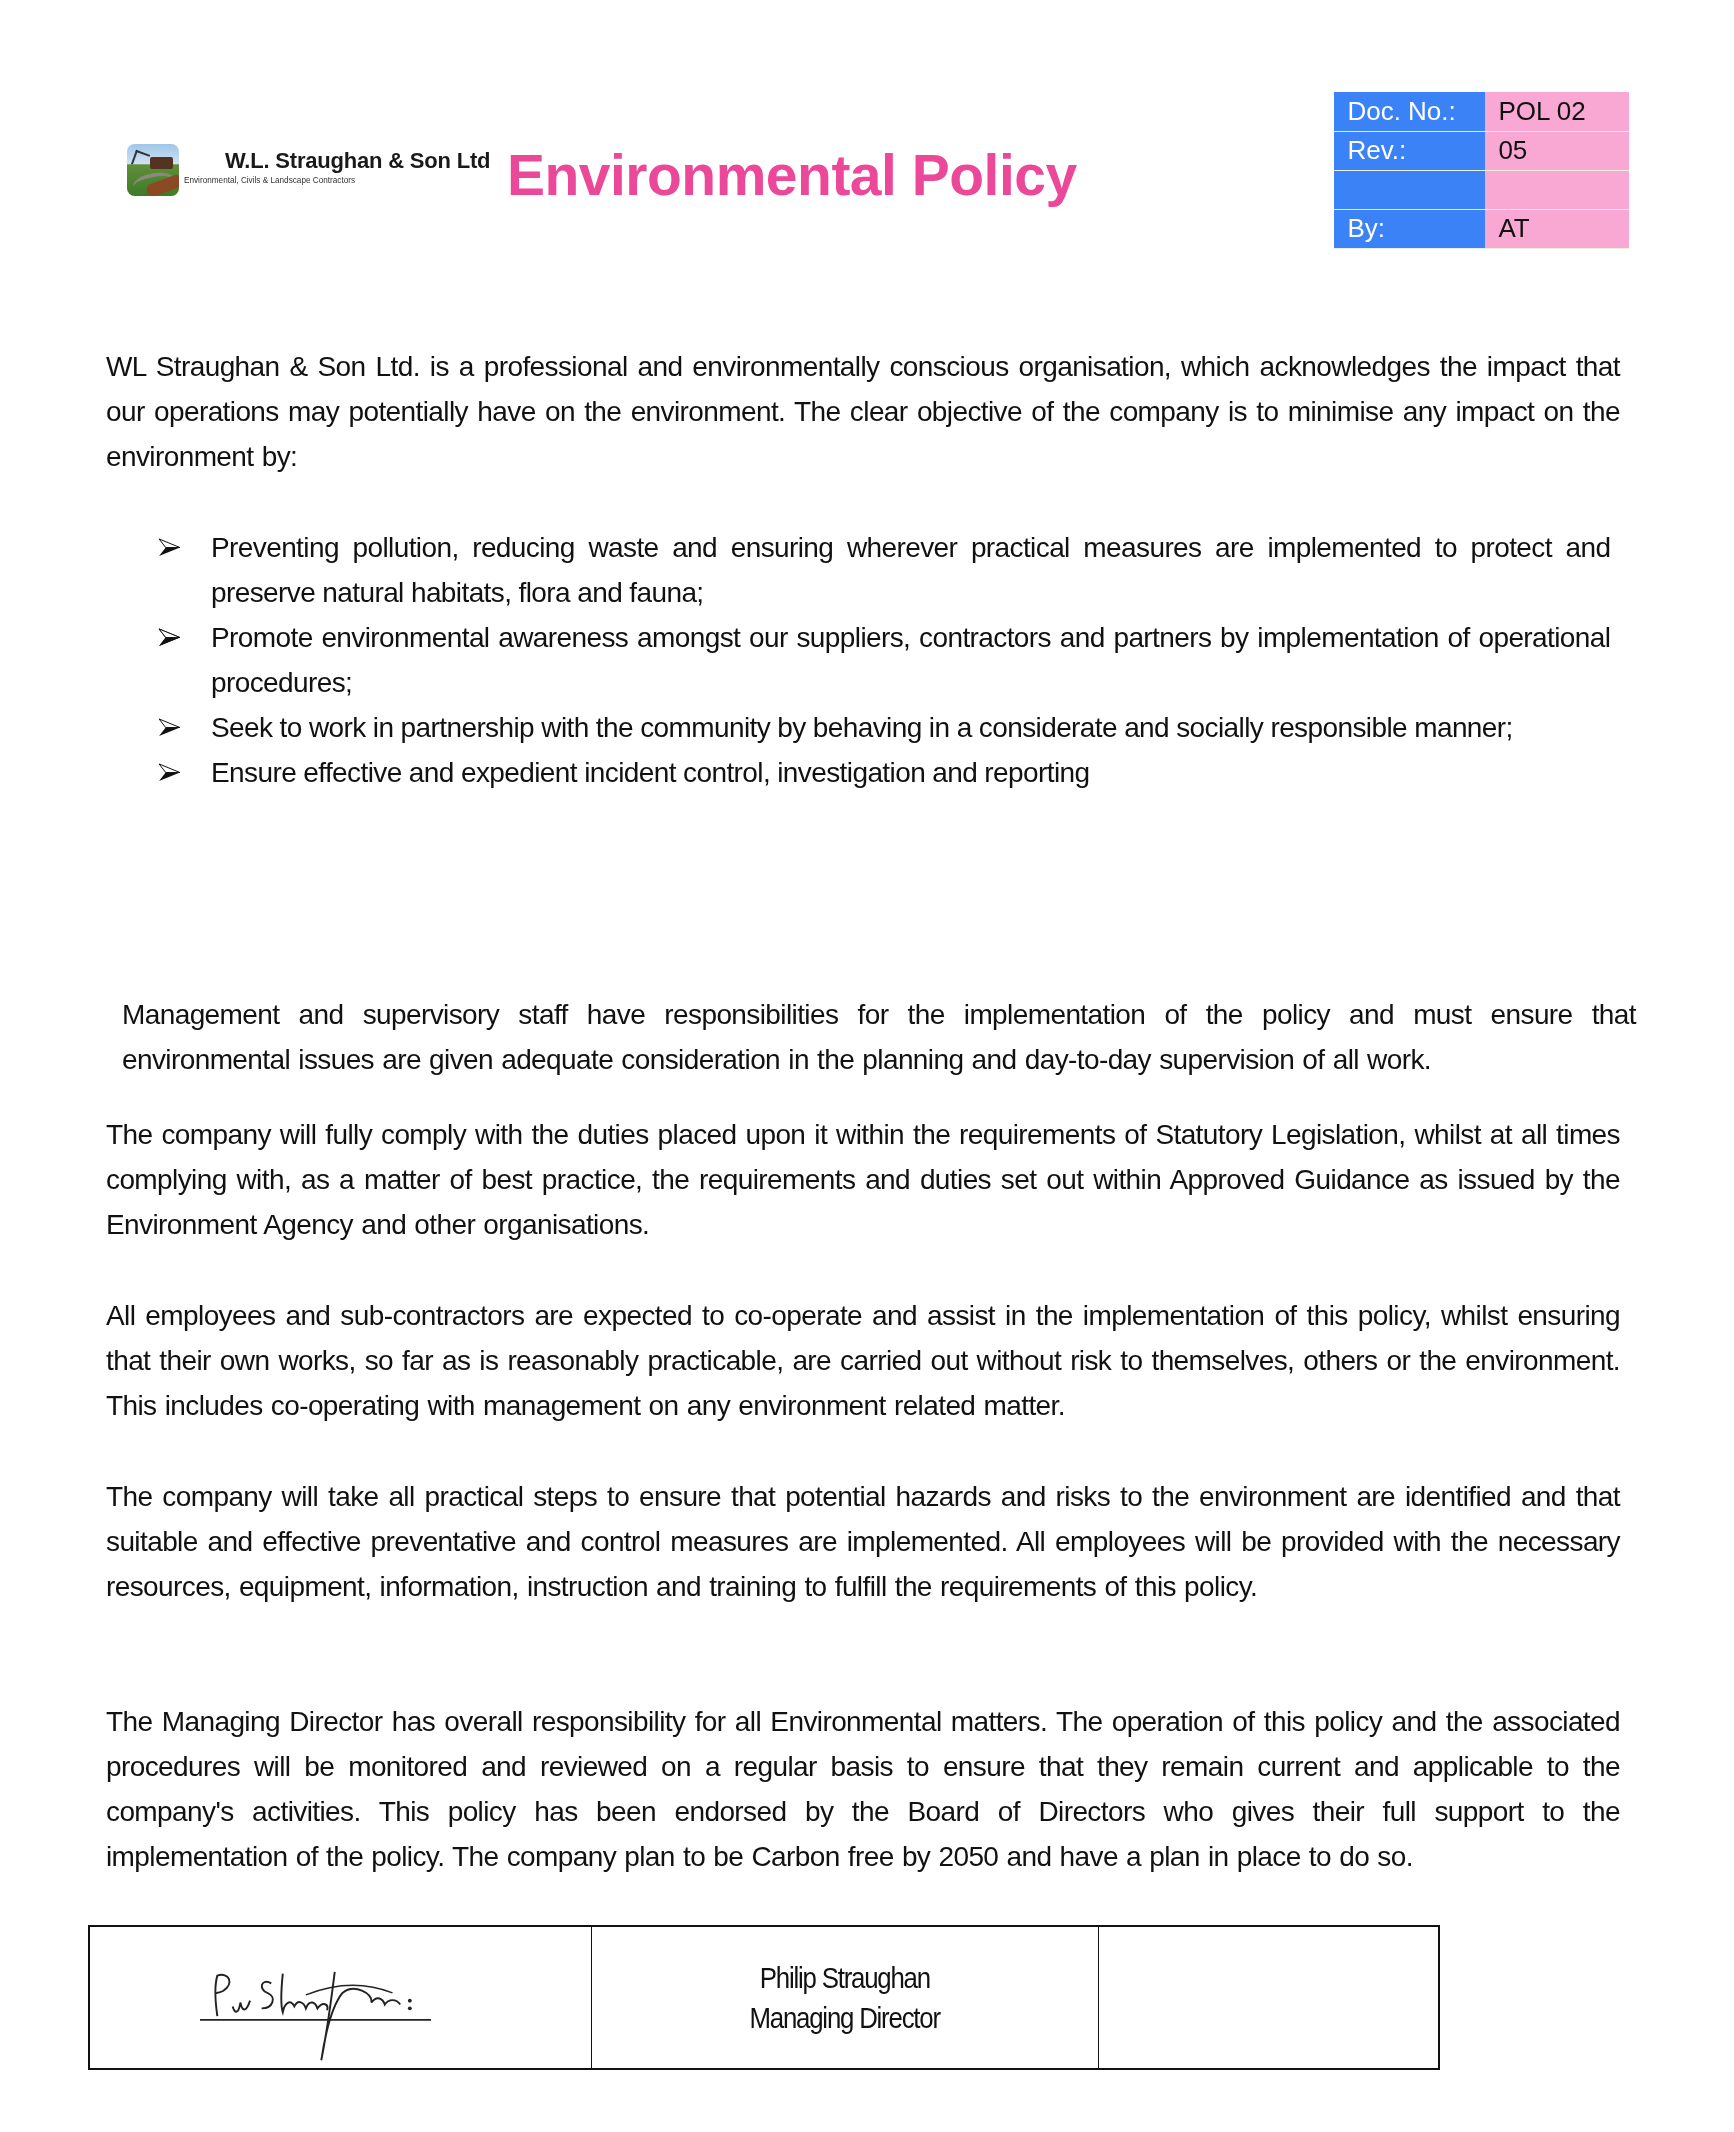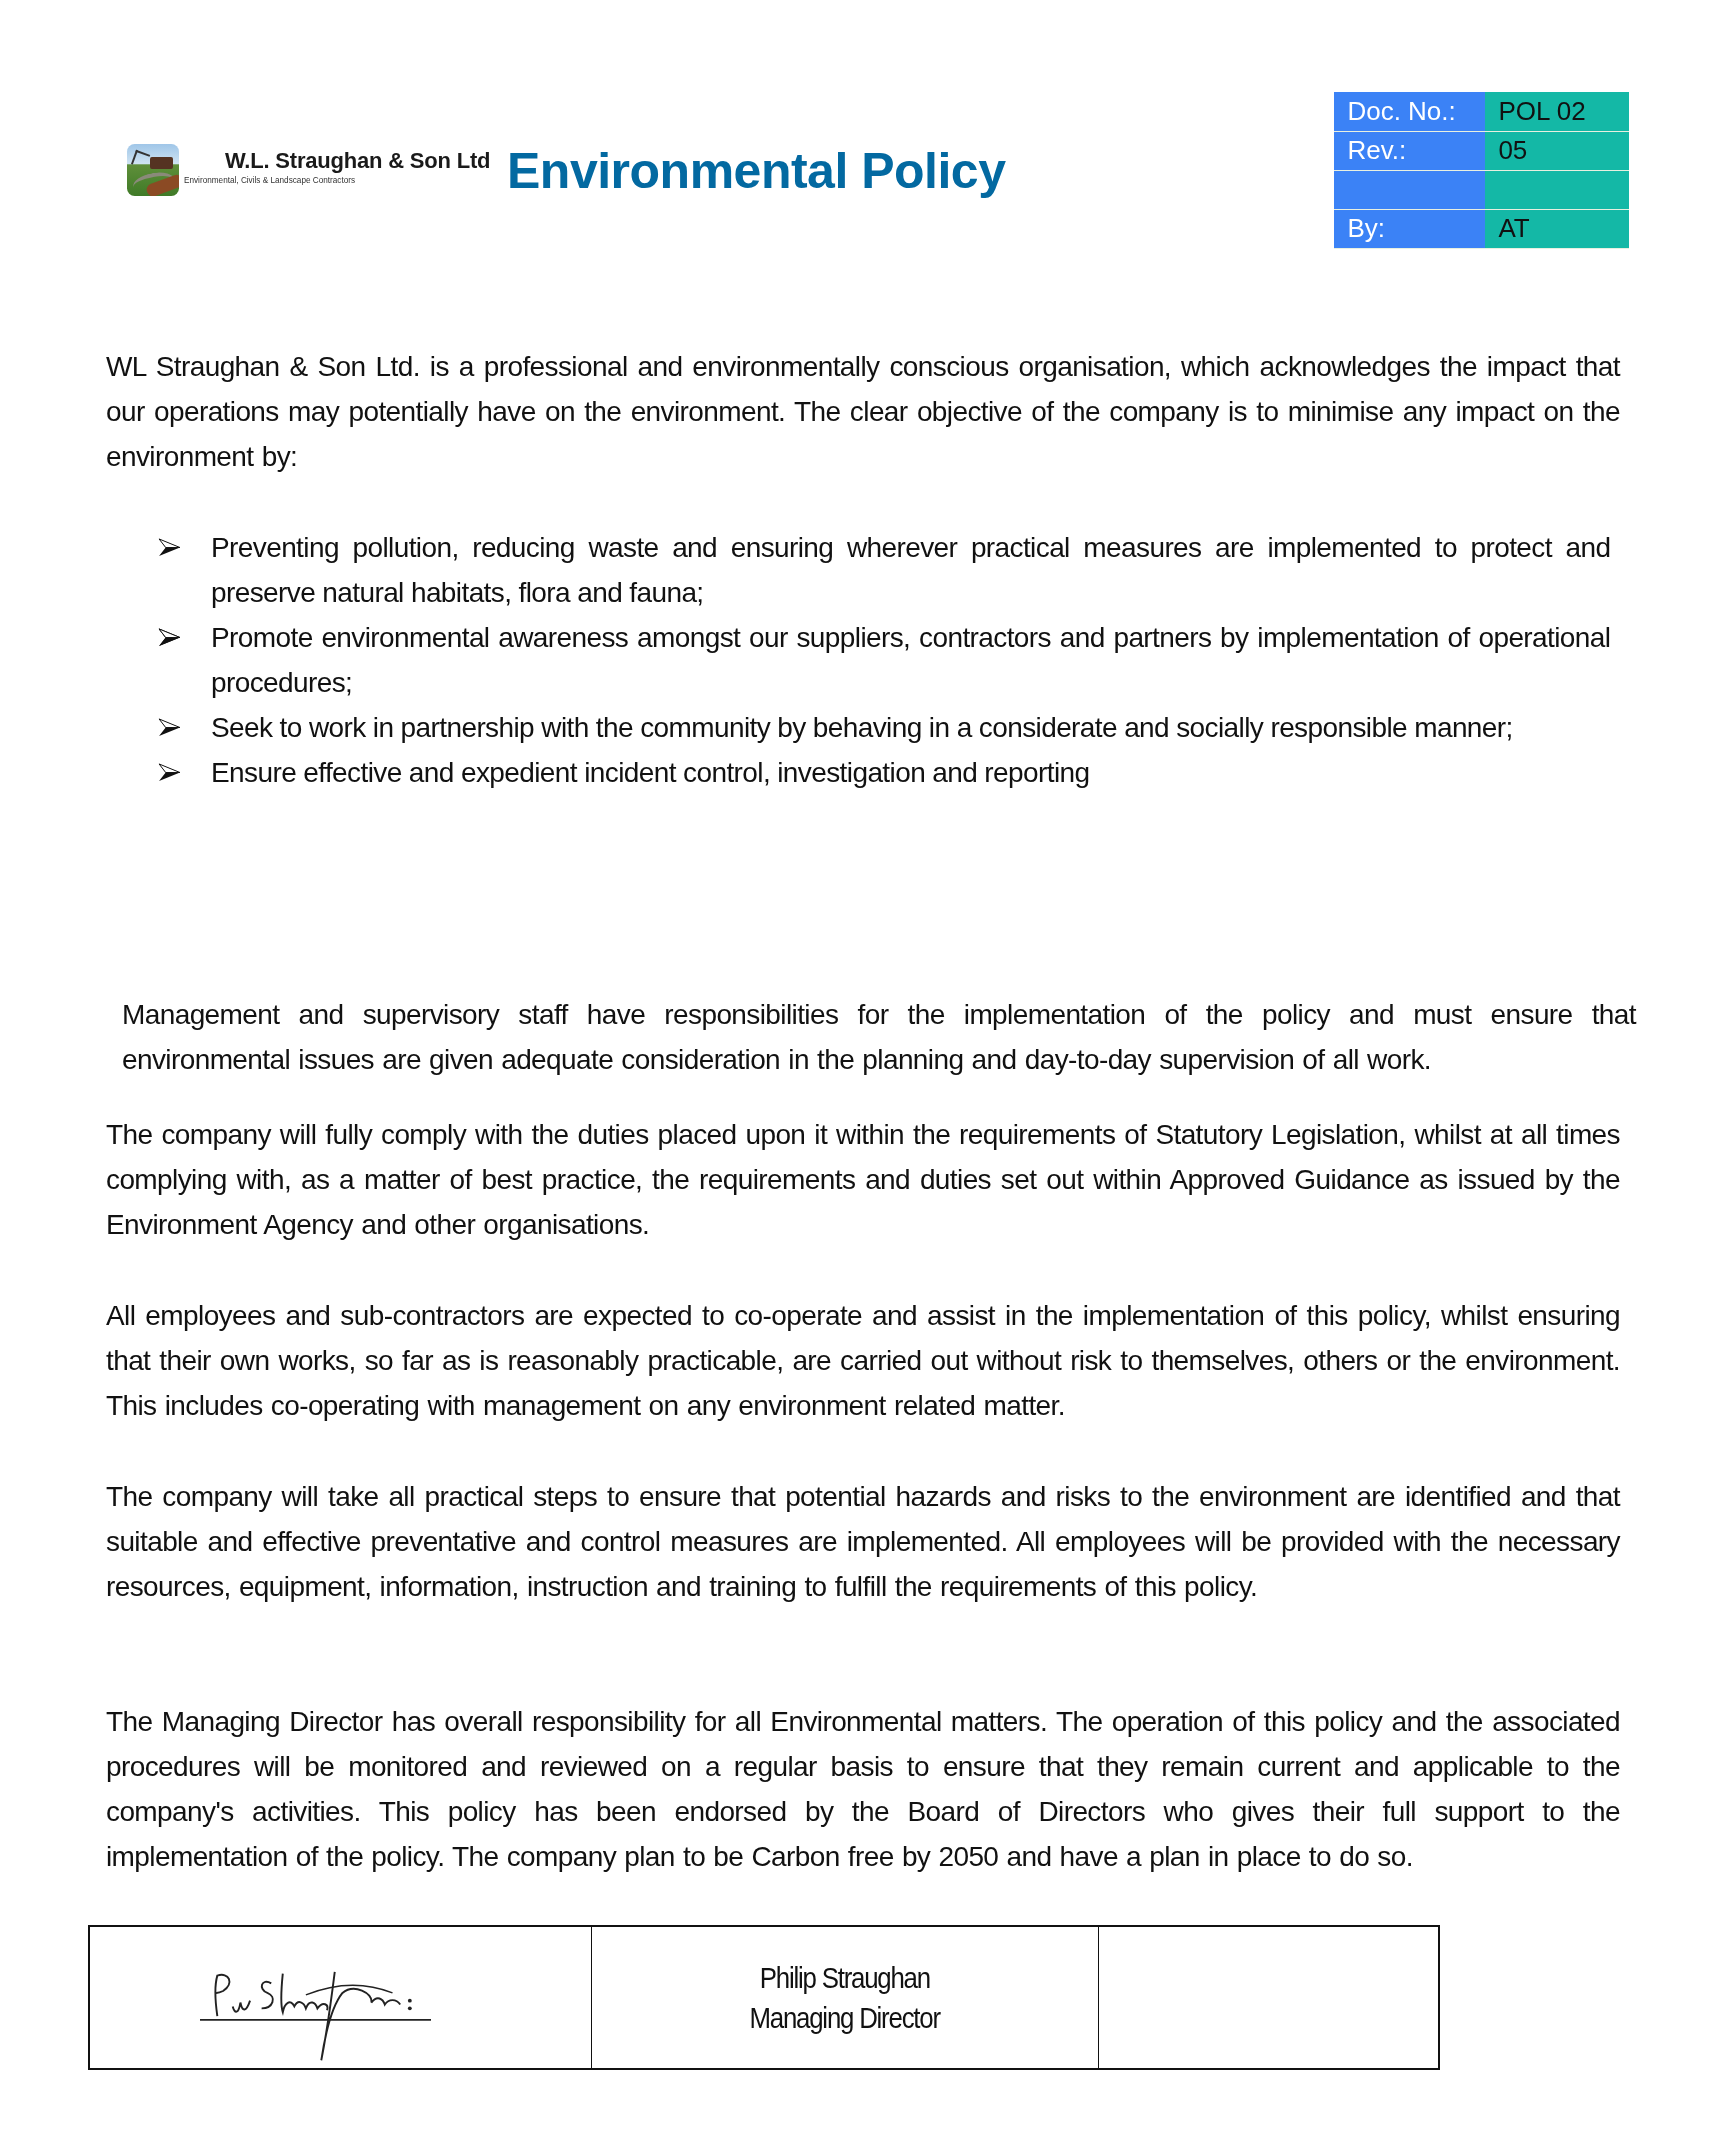--- a/index.html
+++ b/index.html
@@ -19,32 +19,32 @@
     .logo-icon .digger { position:absolute; left:5.8px; top:7.7px; width:13.4px; height:13.4px; border-left:2.9px solid #333; border-top:2.9px solid #333; transform: rotate(20deg);}
     .logo-icon .truck { position:absolute; left:23px; top:13.4px; width:23px; height:11.5px; background:#553322; border-radius:1.9px;}
     .logo-name {
       position: absolute; left: 58px; top: 5.8px; font-size: 22px; font-weight: bold;
       color: #1a1a1a; white-space: nowrap; letter-spacing: -0.2px; margin-left: 42px;
     }
     .logo-tag {
       position: absolute; left: 59px; top: 34px; font-size: 8.2px; color: #333; white-space: nowrap;
     }
     .title {
-      position: absolute; left: 507px; top: 142px; font-size: 50px; font-weight: bold;
-      letter-spacing: -0.5px; white-space: nowrap; color: #0369a1; text-align: right;
+      position: absolute; left: 507px; top: 142px; font-size: 57px; font-weight: bold;
+      letter-spacing: -0.5px; white-space: nowrap; color: #ec4899; text-align: right;
     }
     .doc-table {
       position: absolute; left: 1334px; top: 92px; border-collapse: collapse;
     }
     .doc-table td {
       height: 39px; padding: 0 0 0 13.4px; font-size: 26px; vertical-align: middle;
       border-bottom: 1.9px solid #e8f0e0; box-sizing: border-box;
     }
     .doc-table td.lbl { width: 151px; background: #3b82f6; color: #ffffff; }
-    .doc-table td.val { width: 144px; background: #14b8a6; color: #111; }
+    .doc-table td.val { width: 144px; background: #f9a8d4; color: #111; }
     .body-text {
       position: absolute; left: 106px; width: 1514px; font-size: 28px;
       line-height: 45px; text-align: justify; text-align-last: left;
       font-family: "Liberation Sans", sans-serif; letter-spacing: -0.6px;
       word-spacing: 1px;
     }
     .bullets { position: absolute; left: 106px; width: 1514px; top: 525px; margin: 0; padding: 0; list-style: none; }
     .bullets li {
       position: relative; padding-left: 105px; padding-right: 9.6px; font-size: 28px;
       line-height: 45px; letter-spacing: -0.6px; text-align: justify; text-align-last: left;

